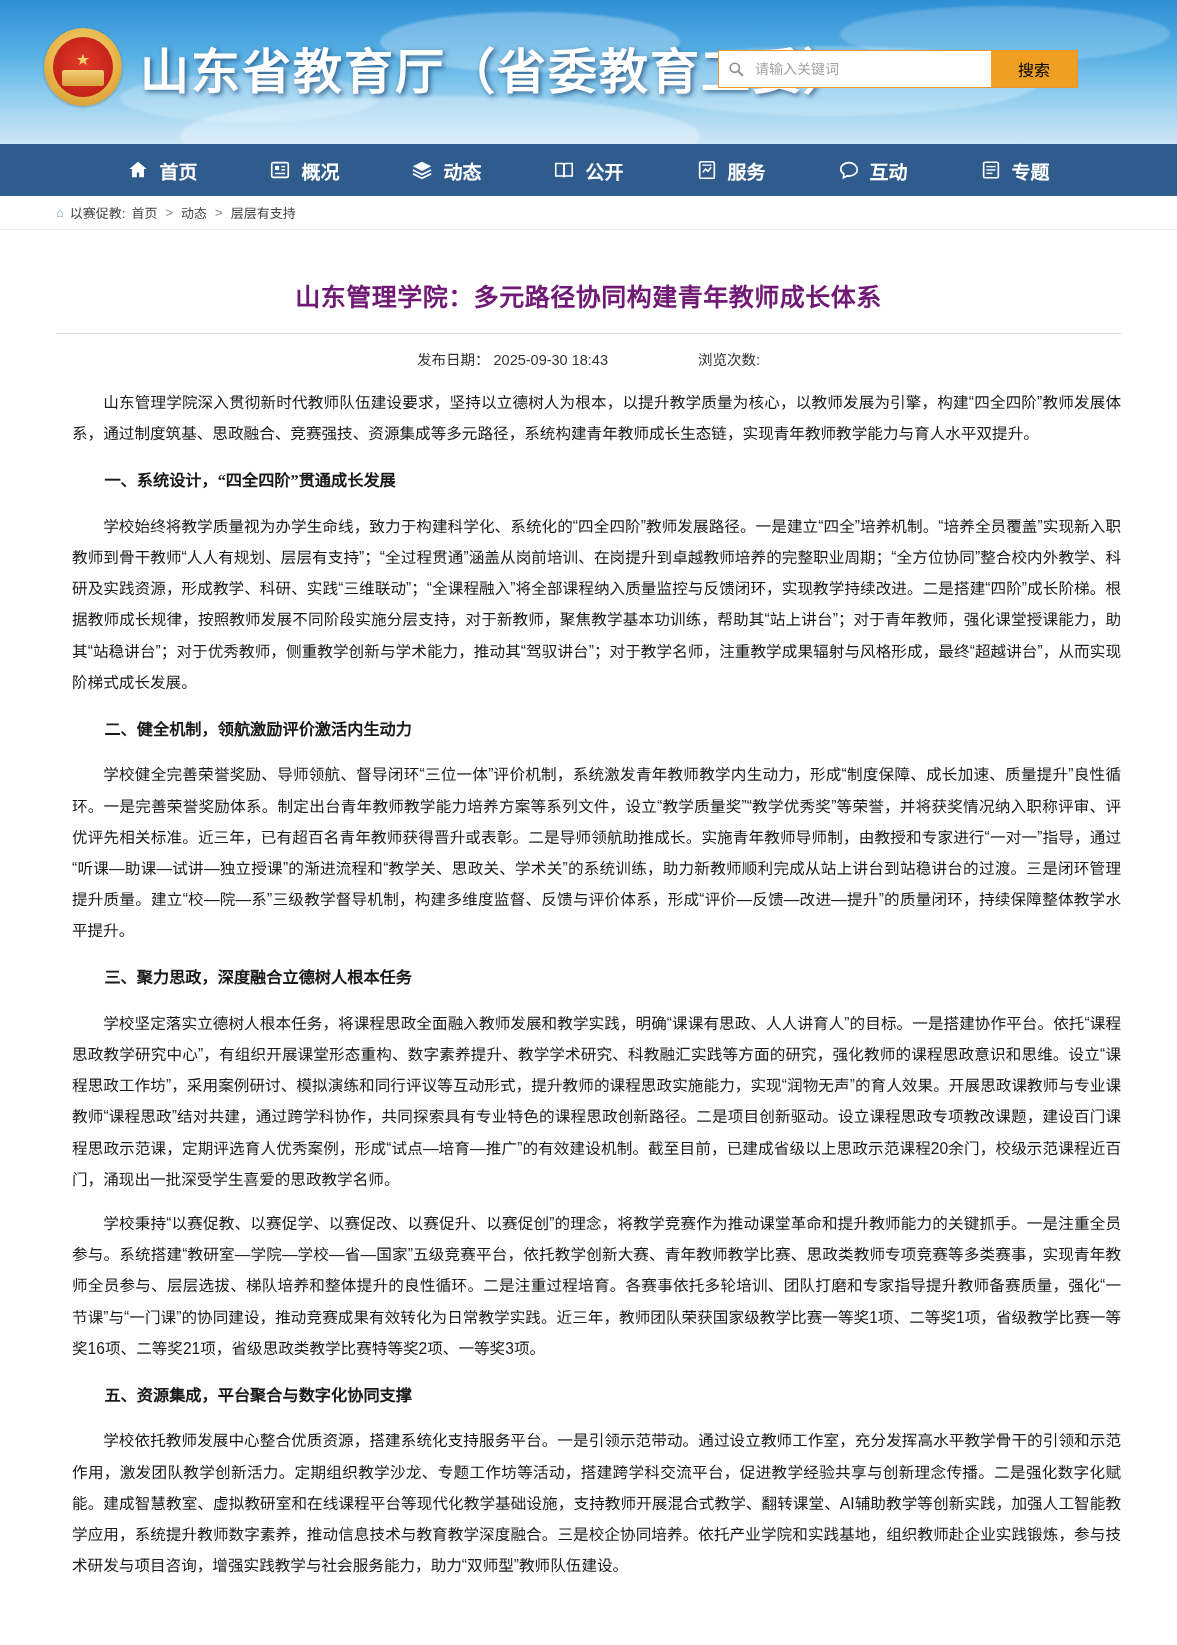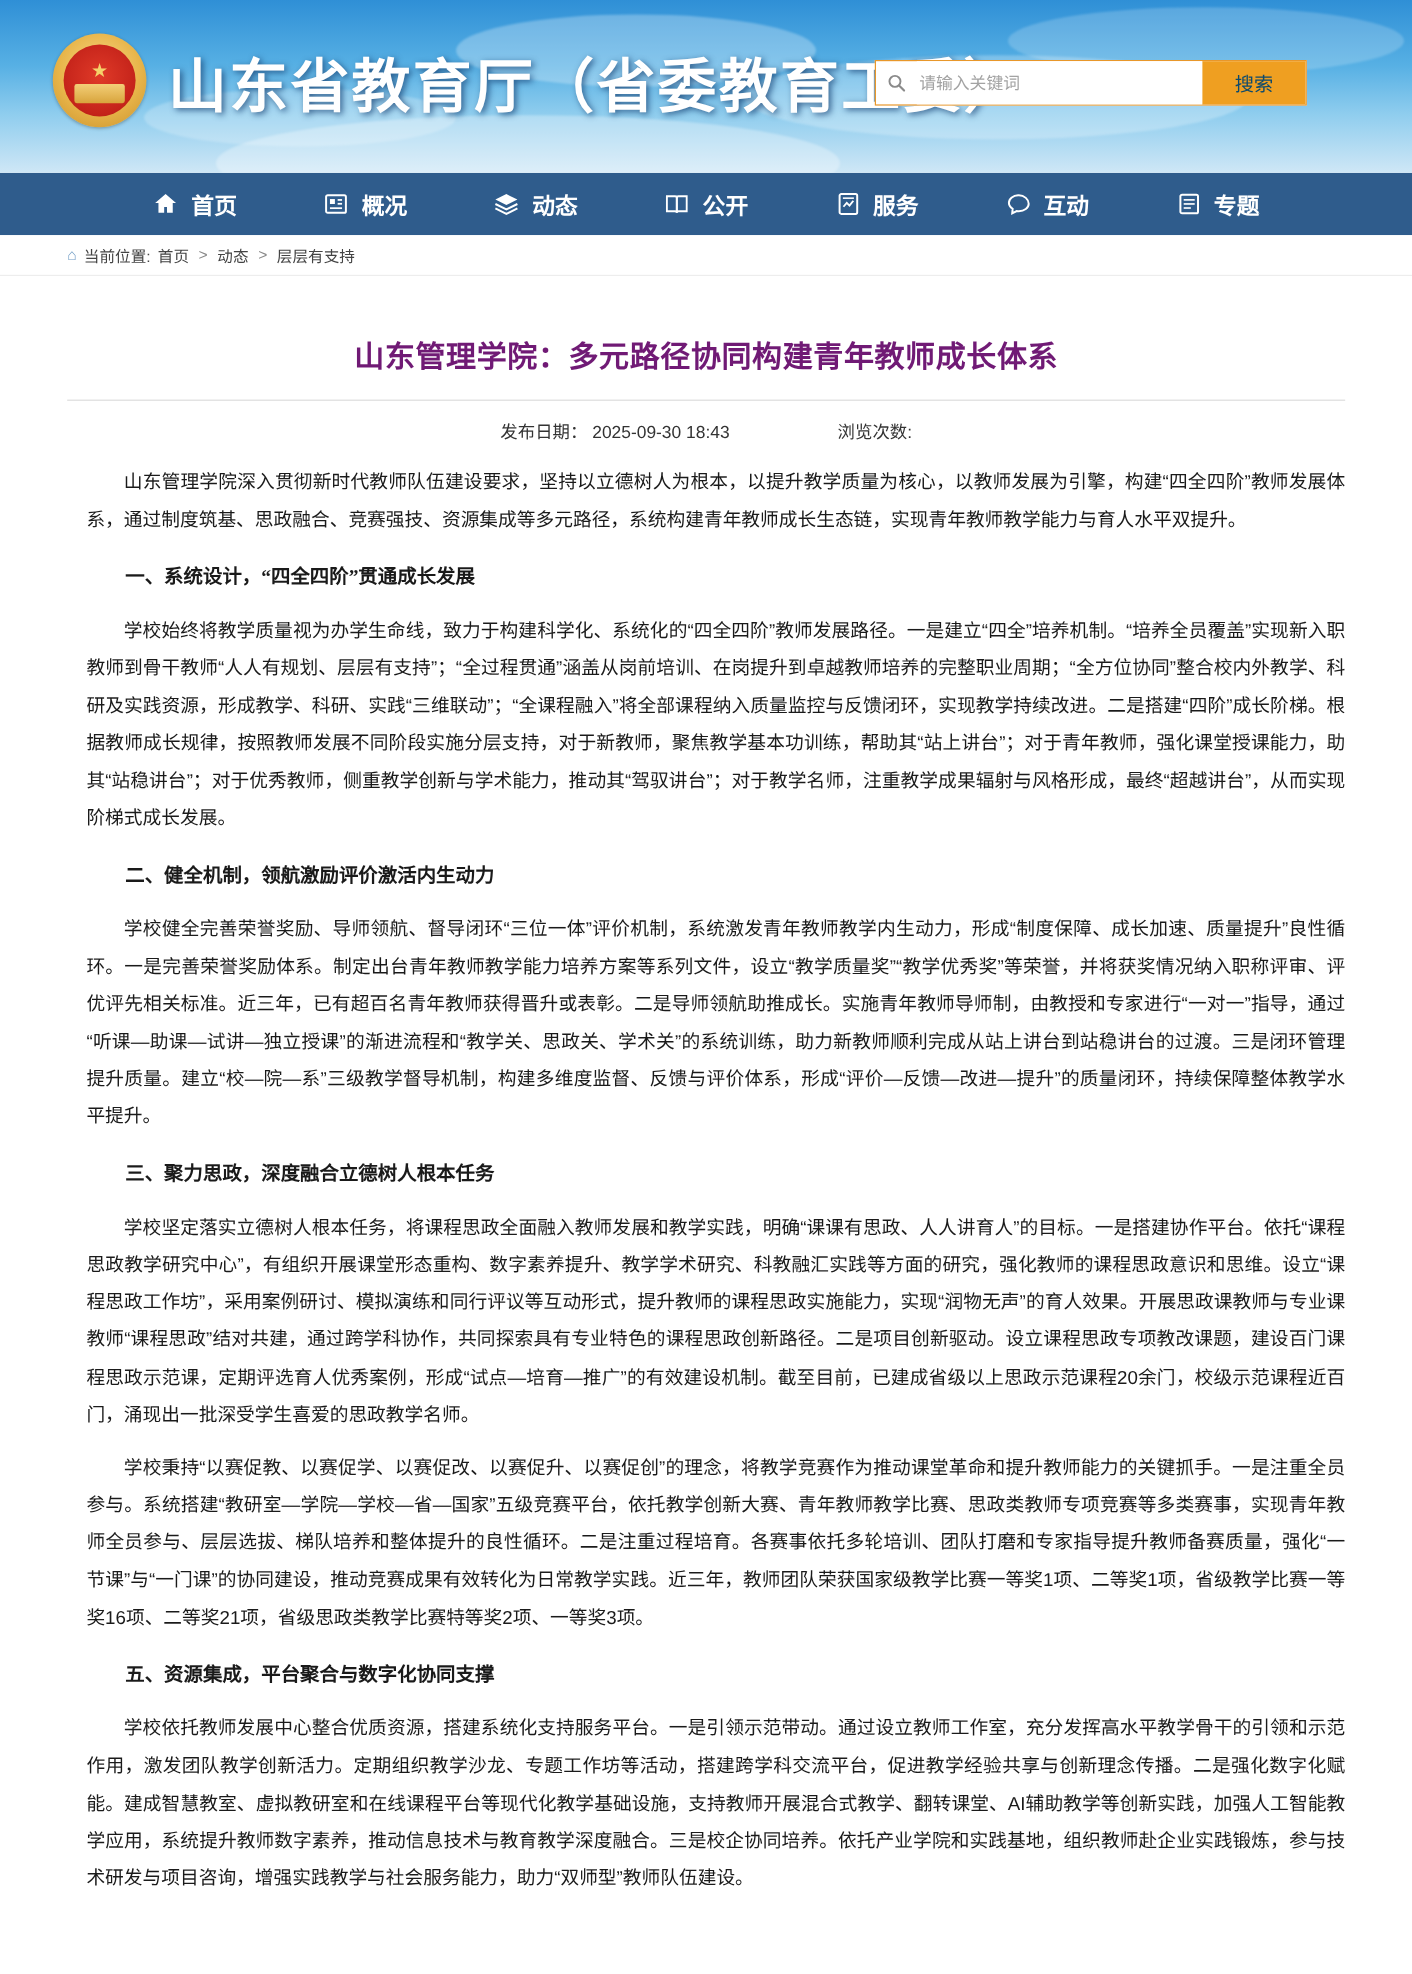--- a/index.html
+++ b/index.html
@@ -66,21 +66,21 @@
     font-family: "Liberation Serif", "DejaVu Serif", serif;
     font-weight: bold;
     font-size: 49px;
     letter-spacing: 2px;
     color: #ffffff;
     text-shadow: 2px 2px 5px rgba(20,60,110,.75);
     white-space: nowrap;
   }
   .search-box {
     position: absolute;
-    right: 88px; top: 50px;
+    right: 99px; top: 50px;
     display: flex;
     height: 38px;
     border: 1px solid #e8972a;
     background: #fff;
     width: 360px;
   }
   .search-box .mag {
     width: 34px;
     display: flex; align-items: center; justify-content: center;
     color: #8a8a8a;
@@ -90,21 +90,21 @@
     border: none;
     outline: none;
     font-size: 14px;
     color: #333;
     font-family: "Liberation Sans", sans-serif;
   }
   .search-box input::placeholder { color: #a3a3a3; }
   .search-btn {
     width: 86px;
     background: #ef9f21;
-    color: #0c4a6e;
+    color: #000000;
     border: none;
     font-size: 16px;
     cursor: pointer;
     font-family: "Liberation Sans", sans-serif;
   }
 
   
   .nav {
     height: 52px;
     background: #2f5c8c;
@@ -295,21 +295,21 @@
             <rect x="7" y="11.2" width="10" height="1.5" fill="#fff"></rect>
             <rect x="7" y="14.9" width="6.5" height="1.5" fill="#fff"></rect>
           </svg>
       </span>
       <span>专题</span>
     </div>
   </div>
 
   <div class="crumb">
     <span class="home-ico">⌂</span>
-    <span>当前位置:</span>
+    <span>以赛促教:</span>
     <a href="#">首页</a>
     <span class="sep">&gt;</span>
     <a href="#">动态</a>
     <span class="sep">&gt;</span>
     <a href="#">层层有支持</a>
   </div>
 
   <div class="article-wrap">
     <div class="article-card">
 

